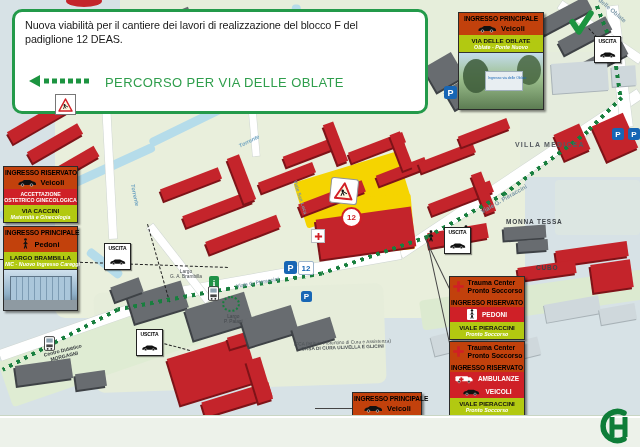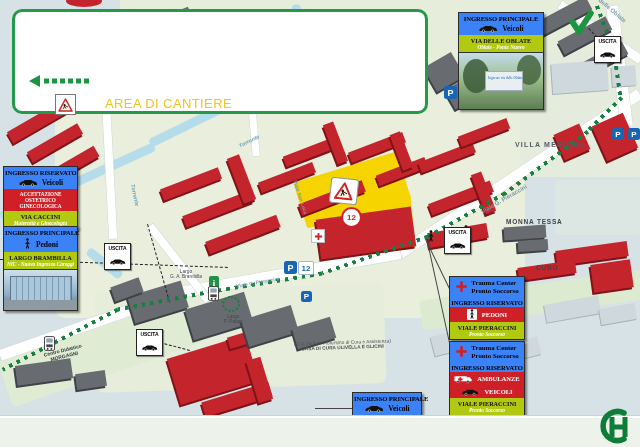--- a/index.html
+++ b/index.html
@@ -16,21 +16,21 @@
   .route{position:absolute;height:3.5px;background-image:repeating-linear-gradient(90deg,#187f3e 0 3.5px,transparent 3.5px 8.5px);transform-origin:0 50%;}
   .bdash{position:absolute;height:0;border-top:1.6px dashed #222;transform-origin:0 0;}
   .lead{position:absolute;height:0;border-top:1px solid #444;transform-origin:0 0;}
   .loop{position:absolute;border:2px dotted #187f3e;border-radius:50%;background:transparent;}
   
   #infobox{position:absolute;left:12px;top:9px;width:410px;height:99px;background:#fff;border:3px solid #239a4a;border-radius:10px;z-index:20;}
   #infobox .txt{position:absolute;left:10px;right:6px;color:#1a1a1a;font-size:10.8px;letter-spacing:-0.1px;white-space:nowrap;}
   .leg-route-label{position:absolute;left:90px;top:63px;color:#2f9e4c;font-size:13px;letter-spacing:.4px;}
   .leg-area-label{position:absolute;left:90px;top:84px;color:#f0c419;font-size:13px;letter-spacing:.4px;}
   
-  .sign{position:absolute;background:#3b82f6;border:1px solid #2b2b2b;box-shadow:1.5px 1.5px 2px rgba(0,0,0,.45);z-index:15;font-family:Liberation Serif, serif;}
+  .sign{position:absolute;background:#c2410c;border:1px solid #2b2b2b;box-shadow:1.5px 1.5px 2px rgba(0,0,0,.45);z-index:15;}
   .s-title{font-weight:bold;text-align:center;font-size:6.6px;padding:2px 1px 1px;white-space:nowrap;letter-spacing:-.1px;}
   .s-mode{display:flex;align-items:center;justify-content:center;gap:4px;font-weight:bold;font-size:7.5px;padding:1px 0 2px;}
   .band-red{background:#cf2027;color:#fff;font-weight:bold;text-align:center;}
   .band-red .r1{font-size:5.2px;padding-top:2px;}
   .band-red .r2{font-size:5.2px;padding-bottom:2px;}
   .rrow{display:flex;align-items:center;justify-content:center;gap:5px;color:#fff;font-weight:bold;font-size:6.5px;padding:2px 0;}
   .band-grn{background:#b2c911;text-align:center;padding:2px 1px;}
   .band-grn .street{font-weight:bold;font-size:6.2px;color:#101010;white-space:nowrap;}
   .band-grn .sub{font-style:italic;font-size:5.3px;color:#fff;font-weight:bold;white-space:nowrap;}
   .s-head{display:flex;align-items:center;justify-content:center;gap:3px;padding:2px 1px;}
@@ -287,39 +287,41 @@
   <div class="uscita" style="left:136px;top:329px">
     <div class="u-t">USCITA</div>
     <svg width="17" height="7" viewBox="0 0 40 16">
         <path d="M3 11 q0-4 7-5 l4-3 h12 l6 3 q6 1 6 5 v2 H3 z" fill="#111"></path>
         <circle cx="11" cy="13" r="2.6" fill="#111" stroke="#fff" stroke-width="1"></circle>
         <circle cx="29" cy="13" r="2.6" fill="#111" stroke="#fff" stroke-width="1"></circle>
       </svg>
   </div>
 
   <div id="infobox">
+    <div class="txt" style="top:7px">Nuova viabilità per il cantiere dei lavori di realizzazione del blocco F del</div>
+    <div class="txt" style="top:21px">padiglione 12 DEAS.</div>
     <div class="legicon" style="left:12px;top:62px">
       <svg width="70" height="14" viewBox="0 0 70 14">
           <path d="M13 1 L2 7 L13 13 Z" fill="#1c9440"></path>
           <rect x="17" y="4.5" width="5" height="5" fill="#1c9440"></rect>
           <rect x="25" y="4.5" width="5" height="5" fill="#1c9440"></rect>
           <rect x="33" y="4.5" width="5" height="5" fill="#1c9440"></rect>
           <rect x="41" y="4.5" width="5" height="5" fill="#1c9440"></rect>
           <rect x="49" y="4.5" width="5" height="5" fill="#1c9440"></rect>
           <rect x="57" y="4.5" width="5" height="5" fill="#1c9440"></rect>
         </svg>
     </div>
+    <div class="leg-route-label">PERCORSO PER VIA DELLE OBLATE</div>
     <div class="warnleg">
       <svg width="15" height="14" viewBox="0 0 30 28">
           <path d="M15 2 L28 26 H2 Z" fill="#fff8e0" stroke="#d11f26" stroke-width="3" stroke-linejoin="round"></path>
           <circle cx="13" cy="14" r="2" fill="#111"></circle>
           <path d="M13 16 l-2 6 M13 16 l3 5 M14 15 l6 3" stroke="#111" stroke-width="1.6" fill="none"></path>
         </svg>
     </div>
-    <div class="leg-area-label">AREA DI CANTIERE</div>
   </div>
 
   <div class="sign" style="left:458px;top:12px;width:84px">
     <div class="s-title">INGRESSO PRINCIPALE</div>
     <div class="s-mode">
       <svg width="20" height="9" viewBox="0 0 40 16">
           <path d="M3 11 q0-4 7-5 l4-3 h12 l6 3 q6 1 6 5 v2 H3 z" fill="#111"></path>
           <circle cx="11" cy="13" r="2.6" fill="#111" stroke="#fff" stroke-width="1"></circle>
           <circle cx="29" cy="13" r="2.6" fill="#111" stroke="#fff" stroke-width="1"></circle>
         </svg>

